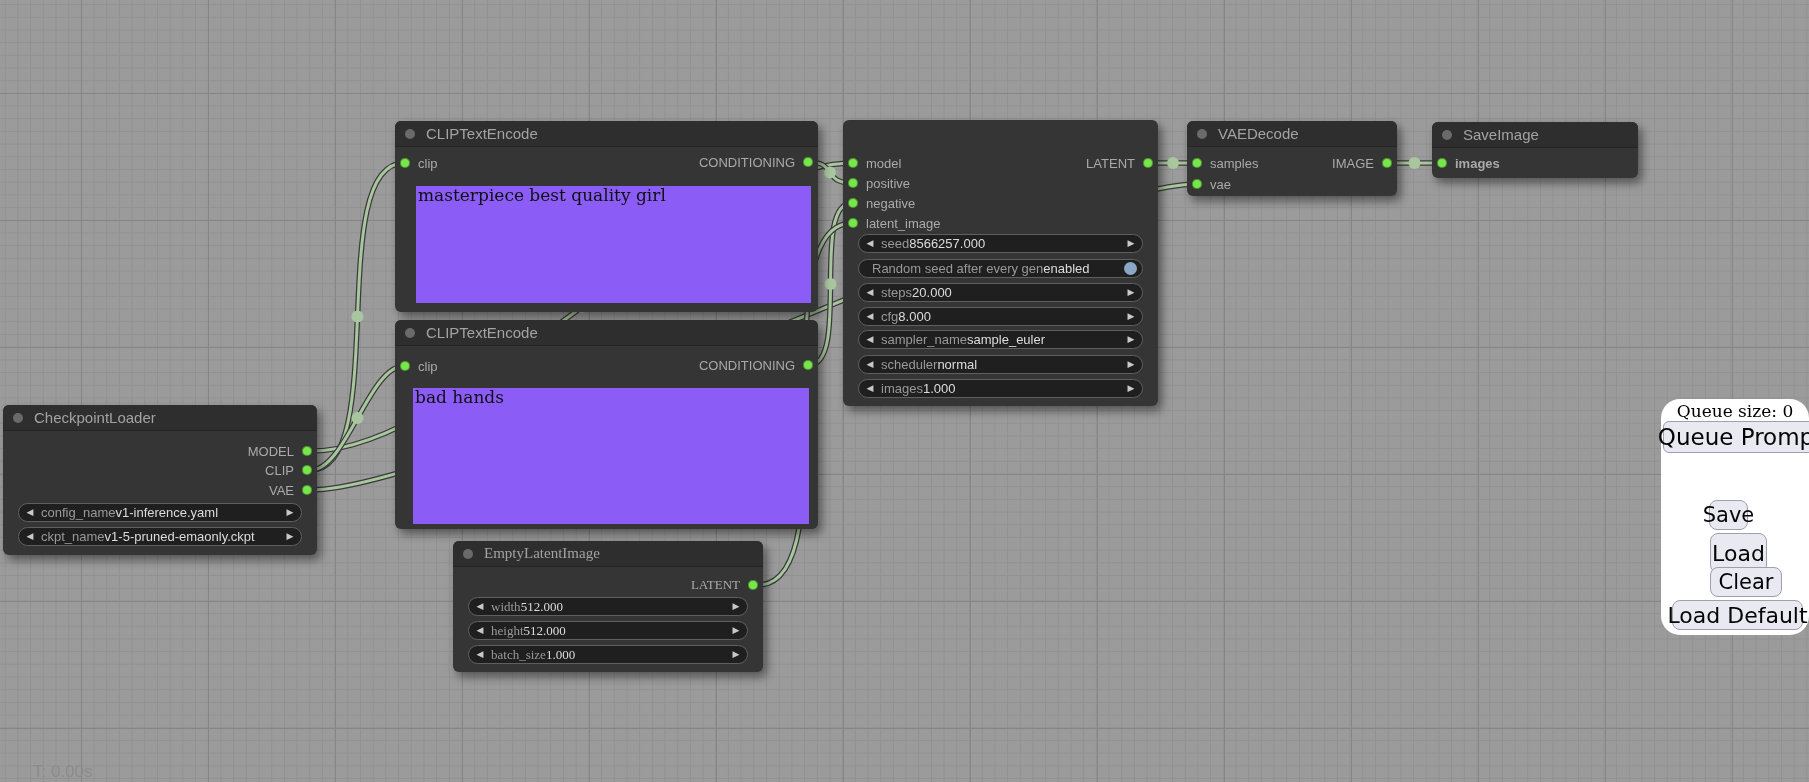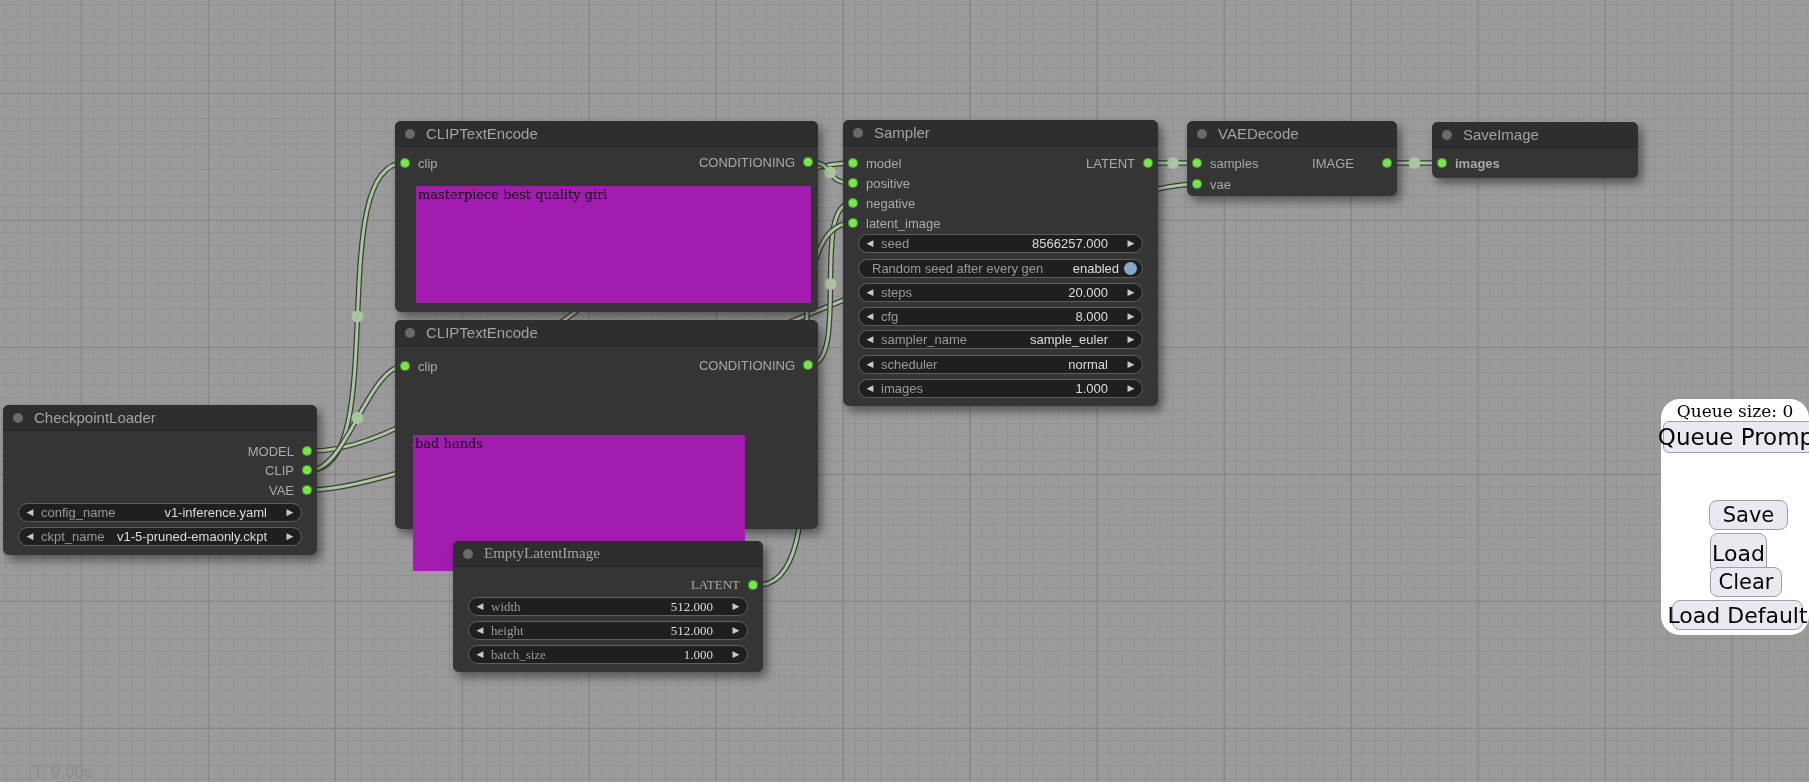--- a/index.html
+++ b/index.html
@@ -42,47 +42,47 @@
   .slot.in .slabel{margin-left:8px;}
   .slot.out .slabel{margin-right:8px;}
   .widget{
     position:absolute;height:19px;background:#1f1f1f;border:1px solid #5f5f5f;
     border-radius:10px;display:flex;align-items:center;font-size:13px;color:#999;
     box-sizing:border-box;white-space:nowrap;
   }
   .warr{width:22px;text-align:center;color:#c9c9c9;font-size:9px;flex:none;line-height:19px;}
   .wlabel{color:#999;}
   .wlabel.noarr{margin-left:13px;}
-  .wvalue{flex:1;text-align:right;color:#dcdcdc;margin-right:12px;}
+  .wvalue{flex:1;color:#dcdcdc;margin-right:12px;}
   .wvalue.toggleval{margin-right:5px;}
   .toggle-dot{width:13px;height:13px;border-radius:50%;background:#8ba7c7;margin-right:5px;flex:none;}
   .textwidget{
-    position:absolute;background:#a21caf;color:#101010;
-    font-family:"DejaVu Serif",serif;font-size:13px;line-height:16px;
+    position:absolute;background:#8b5cf6;color:#101010;
+    font-family:"DejaVu Serif",serif;font-size:17px;line-height:16px;
     padding:1px 2px;box-sizing:border-box;overflow:hidden;
   }
   
   #status{position:absolute;left:33px;top:762px;z-index:1;color:#8c8c8c;font-size:17px;}
   
   #queue-panel{
     position:absolute;left:1661px;top:399px;width:148px;height:236px;
     background:#ffffff;z-index:3;border-radius:19px;
   }
   #queue-size{
     position:absolute;left:0;top:2px;width:100%;text-align:center;
     font-family:"DejaVu Serif",serif;font-size:17px;color:#000;
   }
   .qbtn{
     position:absolute;display:flex;align-items:center;justify-content:center;
     background:#e9e9f1;border:1px solid #9f9fae;border-radius:8px;color:#050505;
     font-family:"DejaVu Sans",sans-serif;box-sizing:border-box;white-space:nowrap;
     padding:0;cursor:pointer;
   }
   #btn-queue-prompt{left:2px;top:22px;width:155px;height:32px;font-size:23px;border-radius:6px;}
-  #btn-save{left:48px;top:101px;width:79px;height:30px;font-size:21px;}
+  #btn-save{left:48px;top:101px;width:39px;height:30px;font-size:21px;}
   #btn-load{left:49px;top:134px;width:57px;height:40px;font-size:22px;}
   #btn-clear{left:49px;top:168px;width:72px;height:30px;font-size:21px;}
   #btn-load-default{left:11px;top:201px;width:131px;height:30px;font-size:22px;}
 </style>
 </head>
 <body>
 
 <div id="canvas">
   <svg id="links" width="1809" height="782">
       <path d="M 312 451 C 462 451 702 163 852 163" fill="none" stroke="#3b3b3b" stroke-width="5.5"></path>
@@ -165,21 +165,21 @@
           <span class="ttext">CLIPTextEncode</span>
         </div>
         <div class="slot in" style="top: 37px;">
           <span class="port"></span>
           <span class="slabel">clip</span>
         </div>
         <div class="slot out" style="top: 36px;">
           <span class="slabel">CONDITIONING</span>
           <span class="port"></span>
         </div>
-        <div class="textwidget" style="left: 18px; top: 68px; width: 332px; height: 136px; margin-top: 47px;">bad hands</div>
+        <div class="textwidget" style="left: 18px; top: 68px; width: 396px; height: 136px;">bad hands</div>
       </div>
       <div class="node" style="left: 453px; top: 541px; width: 310px; height: 131px; font-family: Liberation Serif, serif;">
         <div class="node-title">
           <span class="tdot"></span>
           <span class="ttext">EmptyLatentImage</span>
         </div>
         <div class="slot out" style="top: 35px;">
           <span class="slabel">LATENT</span>
           <span class="port"></span>
         </div>
@@ -196,24 +196,20 @@
           <span class="warr">▶</span>
         </div>
         <div class="widget" style="left: 15px; width: 280px; top: 104px;">
           <span class="warr">◀</span>
           <span class="wlabel">batch_size</span>
           <span class="wvalue">1.000</span>
           <span class="warr">▶</span>
         </div>
       </div>
       <div class="node" style="left: 843px; top: 120px; width: 315px; height: 286px;">
-        <div class="node-title">
-          <span class="tdot"></span>
-          <span class="ttext">Sampler</span>
-        </div>
         <div class="slot in" style="top: 34px;">
           <span class="port"></span>
           <span class="slabel">model</span>
         </div>
         <div class="slot in" style="top: 54px;">
           <span class="port"></span>
           <span class="slabel">positive</span>
         </div>
         <div class="slot in" style="top: 74px;">
           <span class="port"></span>
@@ -275,21 +271,21 @@
           <span class="ttext">VAEDecode</span>
         </div>
         <div class="slot in" style="top: 33px;">
           <span class="port"></span>
           <span class="slabel">samples</span>
         </div>
         <div class="slot in" style="top: 54px;">
           <span class="port"></span>
           <span class="slabel">vae</span>
         </div>
-        <div class="slot out" style="top: 33px; gap: 20px;">
+        <div class="slot out" style="top: 33px;">
           <span class="slabel">IMAGE</span>
           <span class="port"></span>
         </div>
       </div>
       <div class="node" style="left: 1432px; top: 122px; width: 206px; height: 56px;">
         <div class="node-title">
           <span class="tdot"></span>
           <span class="ttext">SaveImage</span>
         </div>
         <div class="slot in" style="top: 32px; font-weight: bold;">

